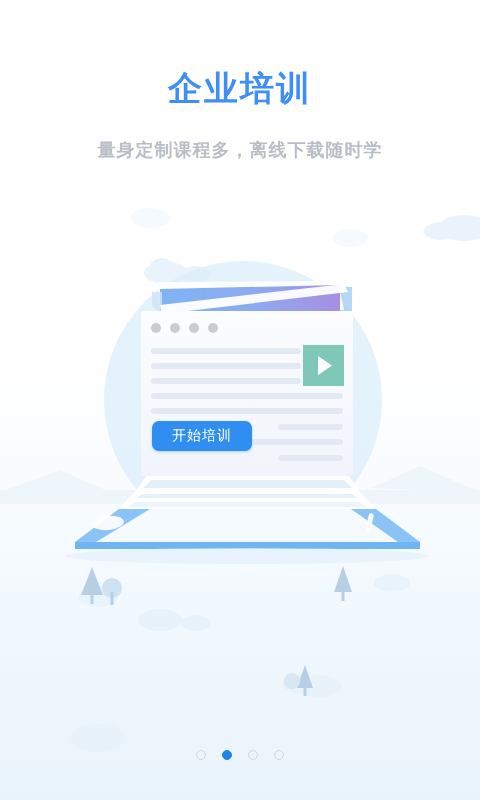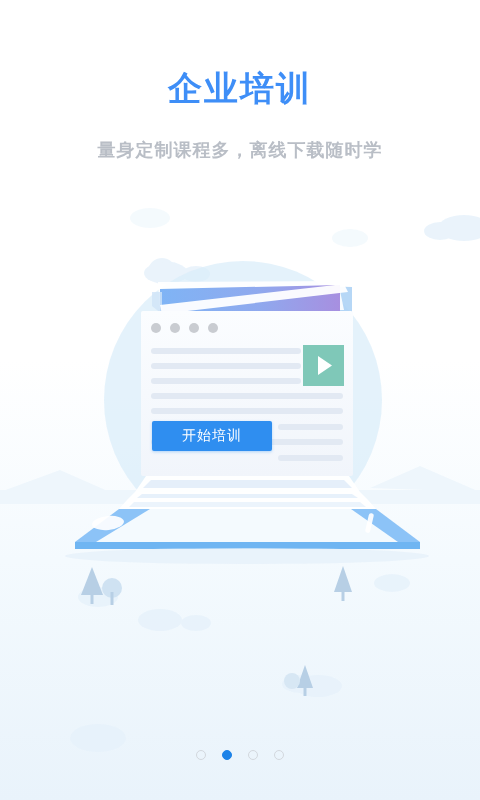--- a/index.html
+++ b/index.html
@@ -34,22 +34,22 @@
   .bgsvg { position:absolute; inset:0; width:480px; height:800px; }
 
   
   .illus { position:absolute; left:0; top:0; width:480px; height:800px; }
   .illsvg { position:absolute; left:0; top:0; width:480px; height:800px; }
 
   
   .cta {
     position:absolute;
     left:152px; top:421px;
-    width:120px; height:30px;
-    border-radius:2px;
+    width:100px; height:30px;
+    border-radius:7px;
     background:#2f8ef0;
     box-shadow:0 1px 3px rgba(47,142,240,.35);
     display:flex; align-items:center; justify-content:center;
     color:#ffffff; font-size:14px; letter-spacing:1px;
     cursor:pointer;
   }
 
   
   .dots {
     position:absolute; left:0; top:750px; width:480px;

